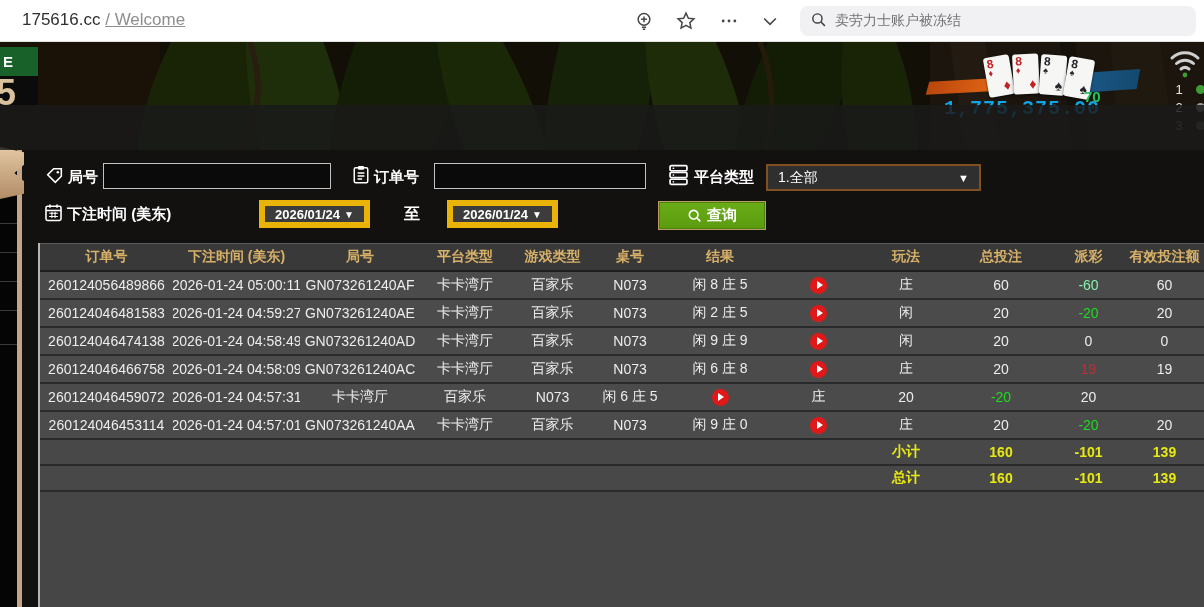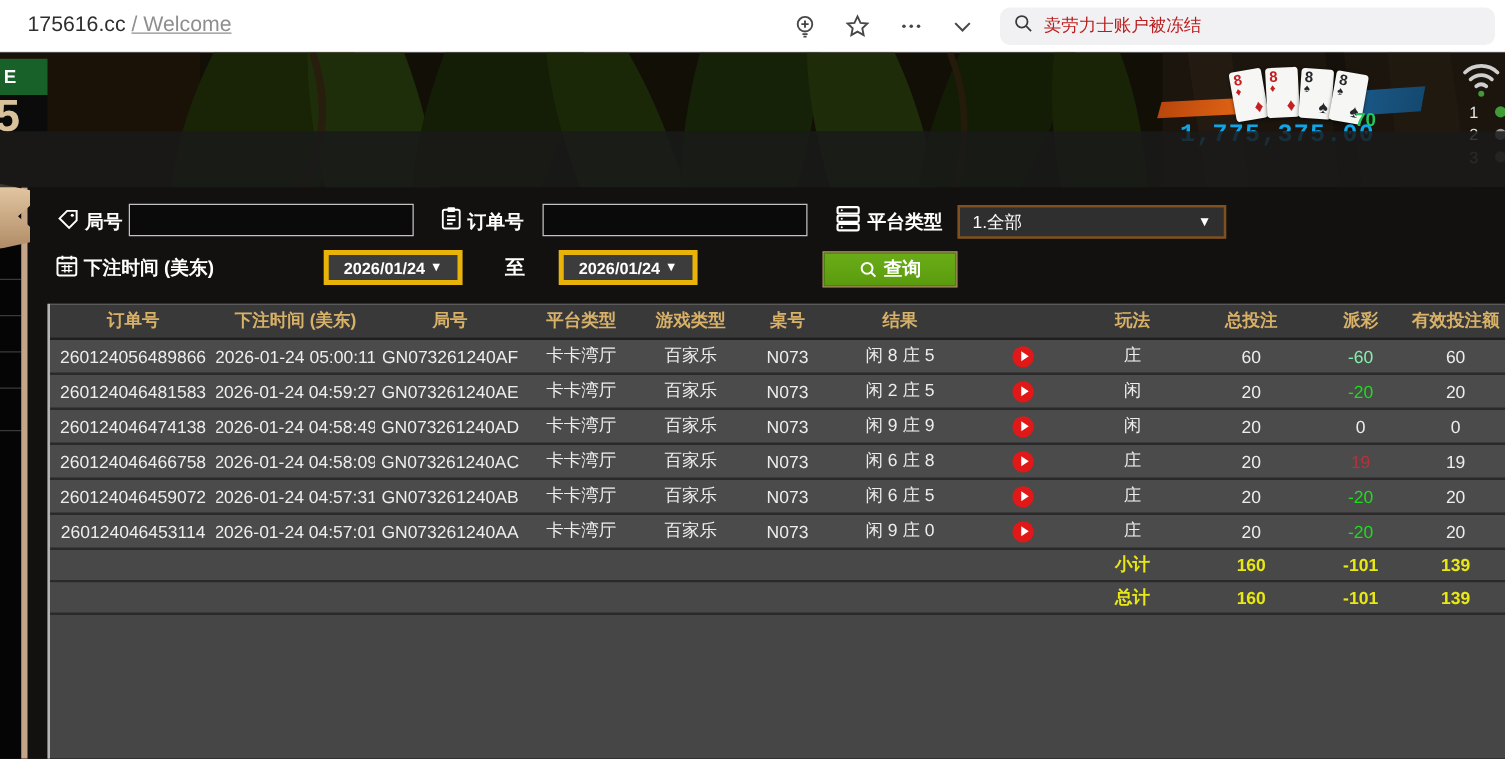--- a/index.html
+++ b/index.html
@@ -7,21 +7,21 @@
   body { font-family:"Liberation Sans","DejaVu Sans",sans-serif; background:#131110; overflow:hidden; }
   .screen { position:relative; width:1204px; height:607px; overflow:hidden; }
 
   
   .browser-bar { position:absolute; left:0; top:0; width:1204px; height:42px; background:#ffffff; border-bottom:1px solid #e2e2e2; }
   .site-title { position:absolute; left:22px; top:10px; font-size:17px; color:#2f2f2f; }
   .site-title .welcome { color:#8e8e8e;text-decoration:underline; }
   .bicon { position:absolute; top:8px; width:26px; height:26px; display:flex; align-items:center; justify-content:center; color:#474747; cursor:pointer; }
   .bicon svg { display:block; }
   .search-box { position:absolute; left:800px; top:6px; width:396px; height:30px; background:#f1f1f3; border-radius:8px; display:flex; align-items:center; padding:0 10px; }
-  .search-box .stext { font-size:14px; color:#b91c1c; margin-left:8px; }
+  .search-box .stext { font-size:14px; color:#737373; margin-left:8px; }
 
   
   .banner { position:absolute; left:0; top:42px; width:1204px; height:108px; background:#171510; overflow:hidden; }
   .banner-art { position:absolute; left:0; top:0; width:1204px; height:108px; }
   .banner-shade { position:absolute; left:0; top:63px; width:1204px; height:45px; background:rgba(26,26,26,0.85); z-index:5; }
   .badge-live { position:absolute; left:0; top:5px; width:38px; height:29px; background:#186128; color:#fff; font-weight:bold; font-size:15px; display:flex; align-items:center; padding-left:3px; z-index:3; }
   .badge-panel { position:absolute; left:0; top:34px; width:38px; height:30px; background:#0b0b0b; overflow:hidden; z-index:3; }
   .badge-five { position:absolute; left:-4px; top:-4px; font-size:36px; font-weight:bold; color:#d9c29b; }
   .bar-orange { position:absolute; left:928px; top:38px; width:64px; height:13px; background:linear-gradient(90deg,#b9460c,#e06414); transform:skewX(-18deg) rotate(-3deg); z-index:2; }
   .bar-blue { position:absolute; left:1080px; top:29px; width:58px; height:20px; background:linear-gradient(90deg,#1b5a8a,#14496f); transform:skewX(-14deg) rotate(-4deg); z-index:2; }
@@ -44,21 +44,21 @@
   .main-bg { position:absolute; left:0; top:150px; width:1204px; height:457px; background:#131110; }
   .rail-black { position:absolute; left:0; top:150px; width:17px; height:457px; background:#050505; }
   .rail-sep { position:absolute; left:0; width:17px; height:1px; background:#3a3a3a; }
   .rail-strip { position:absolute; left:17px; top:150px; width:5px; height:457px; background:#c5a588; }
   .rail-tab { position:absolute; left:0; top:147px; width:24px; height:52px; z-index:2; background:linear-gradient(180deg,#e4c8a4,#b08c66); clip-path:polygon(0 0,100% 10%,100% 34%,60% 50%,100% 66%,100% 90%,0 100%); cursor:pointer; }
 
   
   .flabel { position:absolute; color:#ffffff; font-weight:bold; font-size:15px; white-space:nowrap; }
   .ficon { position:absolute; color:#ffffff; }
   .tinput { position:absolute; height:26px; background:#0a0a0a; border:1px solid #c2c2c2; color:#eee; font-size:14px; padding:0 6px; outline:none; }
-  .datebox { position:absolute; height:28px; background:#3c3c3c; border:4px solid #eab308; color:#fff; font-weight:bold; font-size:13px; display:flex; align-items:center; justify-content:center; gap:4px; cursor:pointer; }
+  .datebox { position:absolute; height:28px; background:#3c3c3c; border:6px solid #eab308; color:#fff; font-weight:bold; font-size:13px; display:flex; align-items:center; justify-content:center; gap:4px; cursor:pointer; }
   .datebox .arr { font-size:10px; }
   .selectbox { position:absolute; left:766px; top:164px; width:215px; height:27px; background:#2f2f2f; border:2px solid #80511e; color:#fff; font-size:14px; display:flex; align-items:center; padding:0 10px; cursor:pointer; }
   .selectbox .arr { margin-left:auto; font-size:11px; }
   .to-label { position:absolute; left:404px; top:204px; color:#fff; font-weight:bold; font-size:16px; }
   .query-btn { position:absolute; left:658px; top:201px; width:108px; height:29px; background:linear-gradient(180deg,#6aad17,#5a9b0e); border:1px solid #b79c62; box-shadow:inset 0 0 0 1px #4c830c; color:#fff; font-weight:bold; font-size:15px; display:flex; align-items:center; justify-content:center; gap:4px; cursor:pointer; }
 
   
   .table-wrap { position:absolute; left:38px; top:243px; width:1166px; height:364px; background:#464646; border-left:2px solid #b5b5b5; }
   .grid { display:grid; grid-template-columns:133px 127px 120px 90px 85px 70px 110px 87px 88px 102px 73px 79px; width:1164px; }
   .thead { height:27px; background:#393939; border-top:1px solid #5a5a5a; }
@@ -347,21 +347,20 @@
         </div>
       <div class="td">庄</div>
       <div class="td">20</div>
       <div class="td payout" style="color: rgb(181, 50, 60);">19</div>
       <div class="td">19</div>
     </div>
 
     <div class="grid trow">
       <div class="td">260124046459072</div>
       <div class="td">2026-01-24 04:57:31</div>
-      <div class="td">GN073261240AB</div>
       <div class="td">卡卡湾厅</div>
       <div class="td">百家乐</div>
       <div class="td">N073</div>
       <div class="td">闲 6 庄 5</div>
       <div class="td">
           <span class="play"></span>
         </div>
       <div class="td">庄</div>
       <div class="td">20</div>
       <div class="td payout" style="color: rgb(29, 221, 29);">-20</div>

